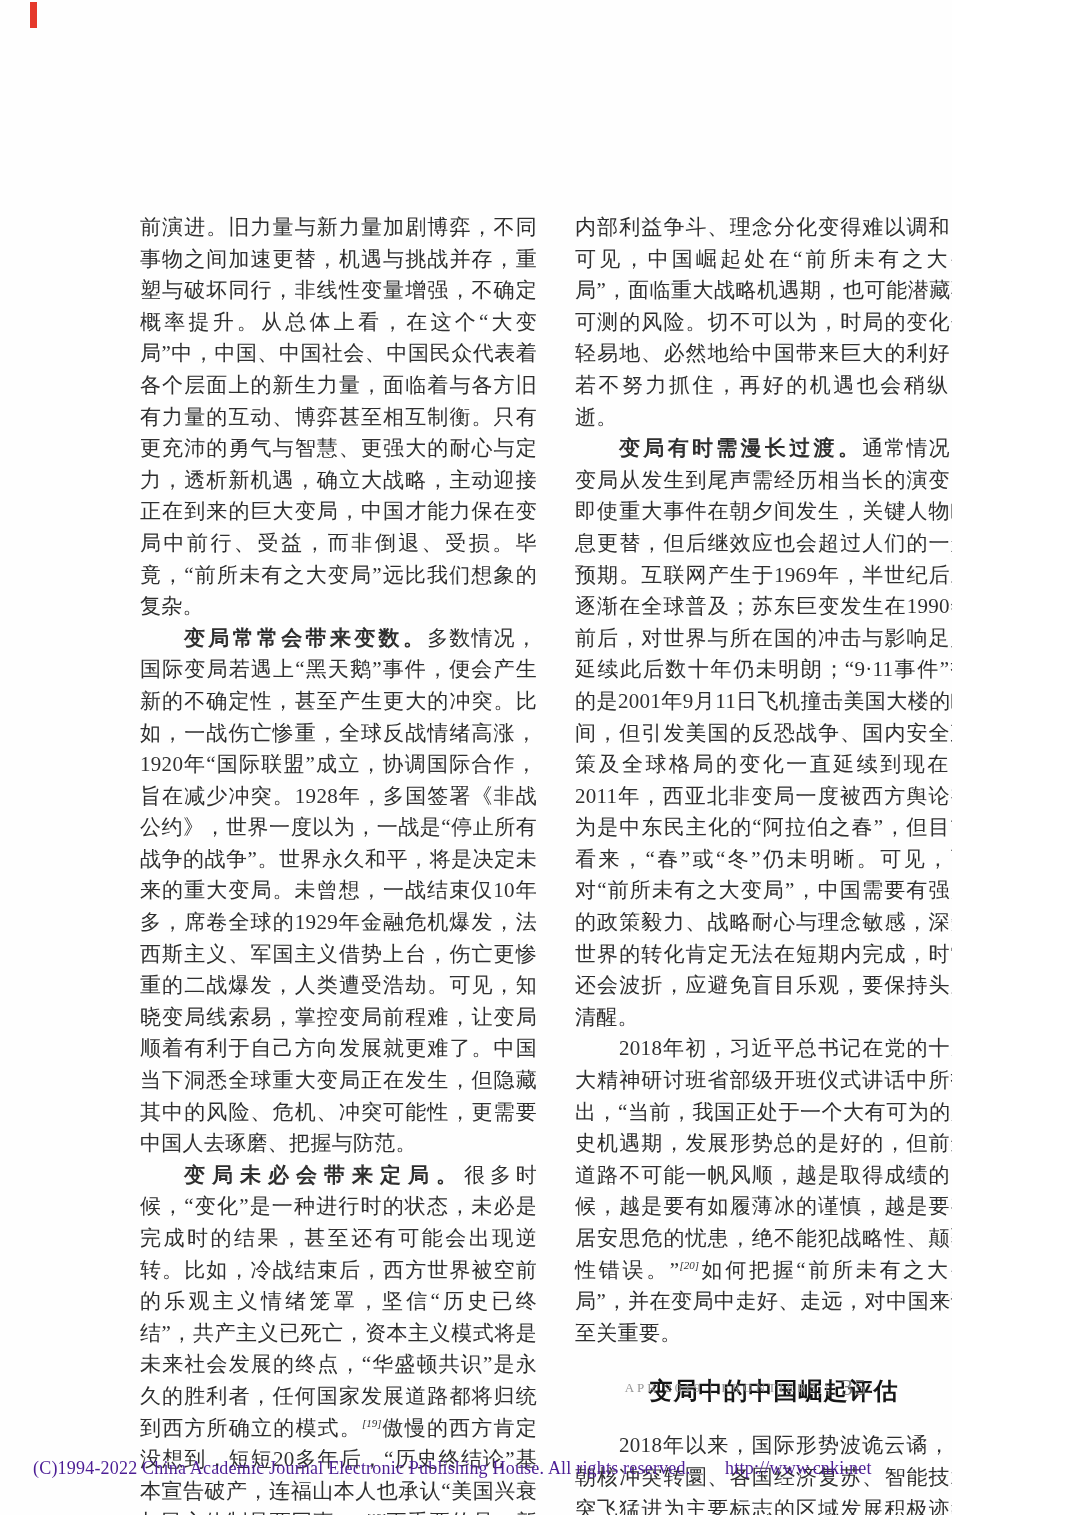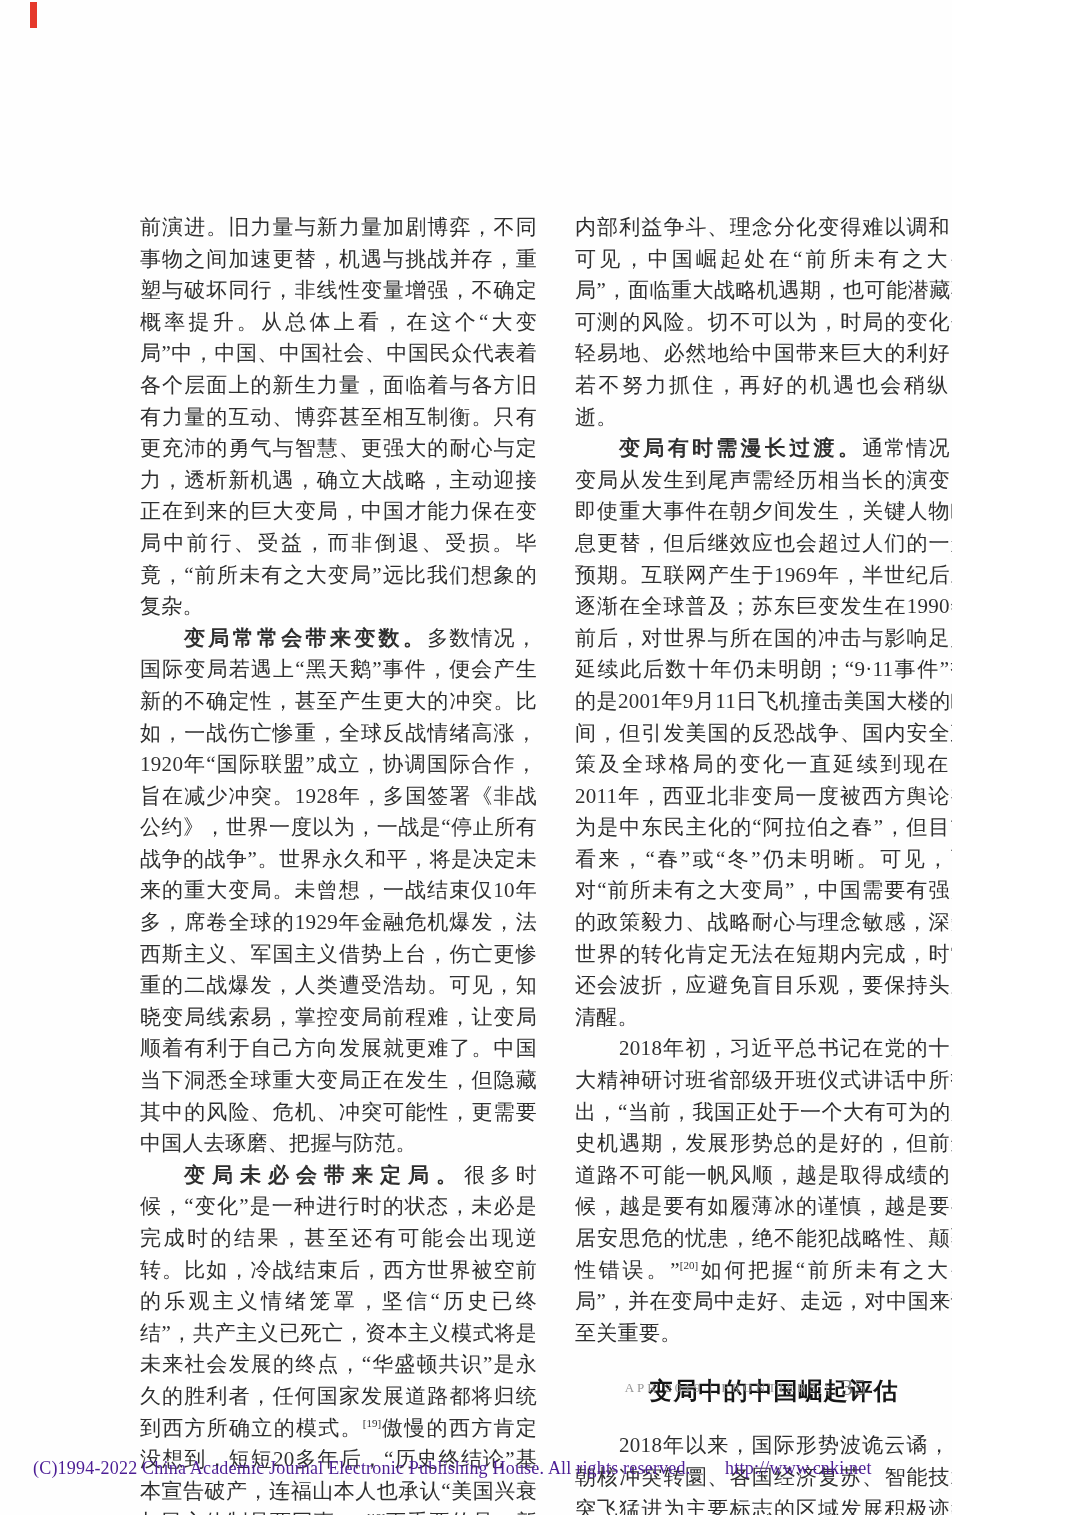--- a/index.html
+++ b/index.html
@@ -47,20 +47,21 @@
   }
   .lead {
     font-weight: bold;
     letter-spacing: 2.5px;
   }
   sup.ref {
     font-size: 11px;
     line-height: 0;
     vertical-align: super;
     letter-spacing: 0;
+    font-style: italic;
   }
   h2.section-heading {
     margin: 27px 0 24px 0;
     font-family: "Liberation Sans", "DejaVu Sans", sans-serif;
     font-size: 24px;
     font-weight: bold;
     color: #161616;
     text-align: center;
     line-height: 1.25;
     letter-spacing: 1px;

